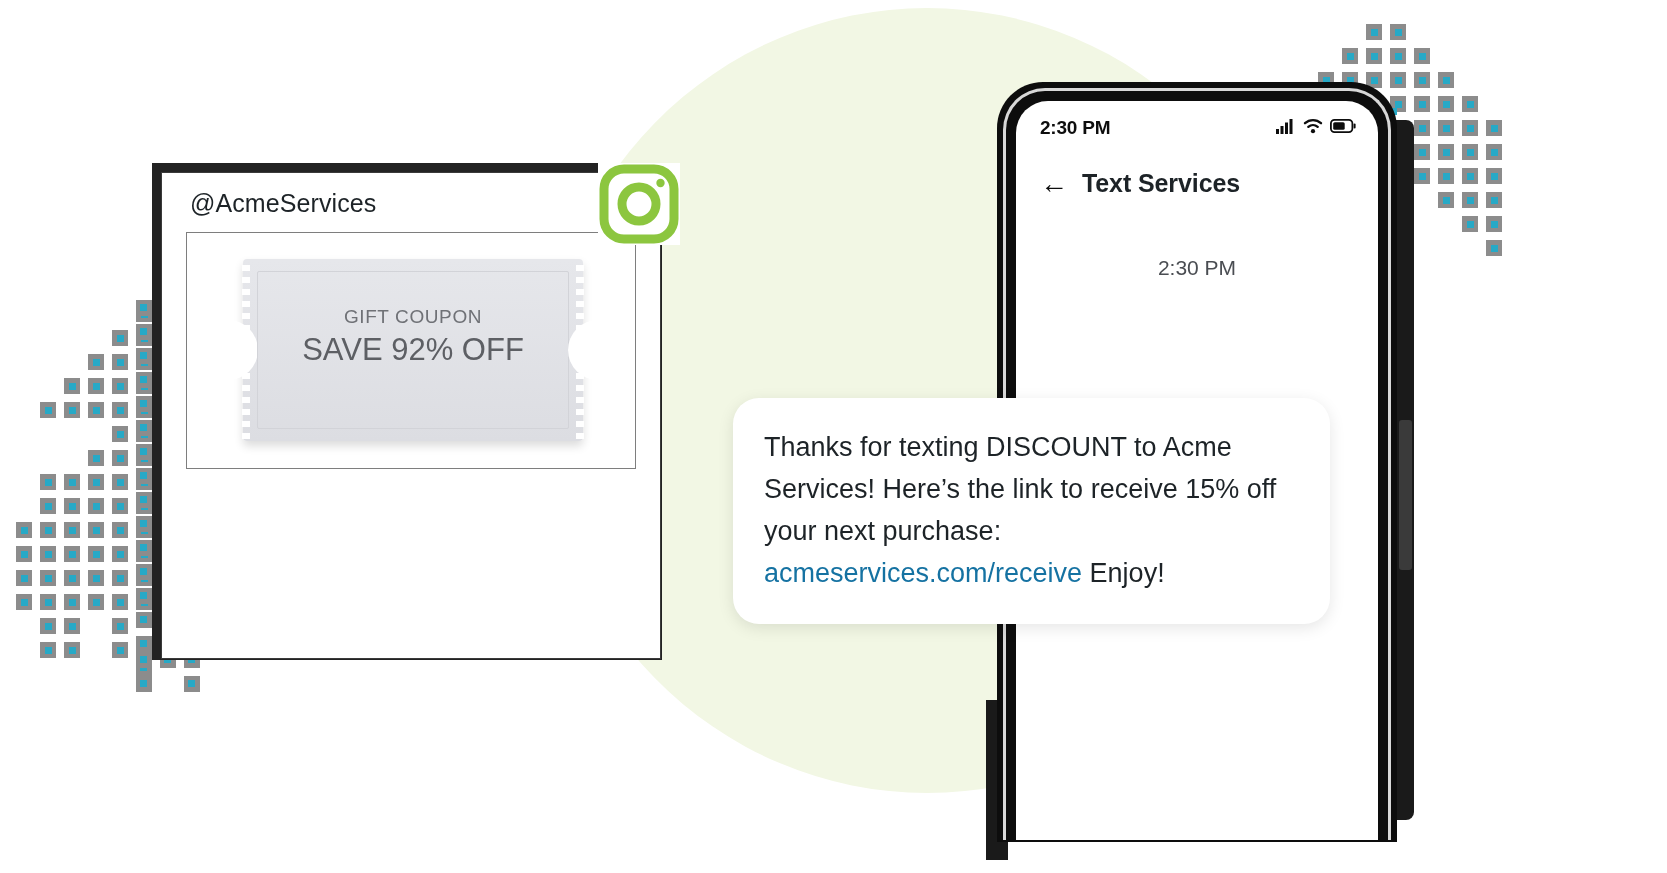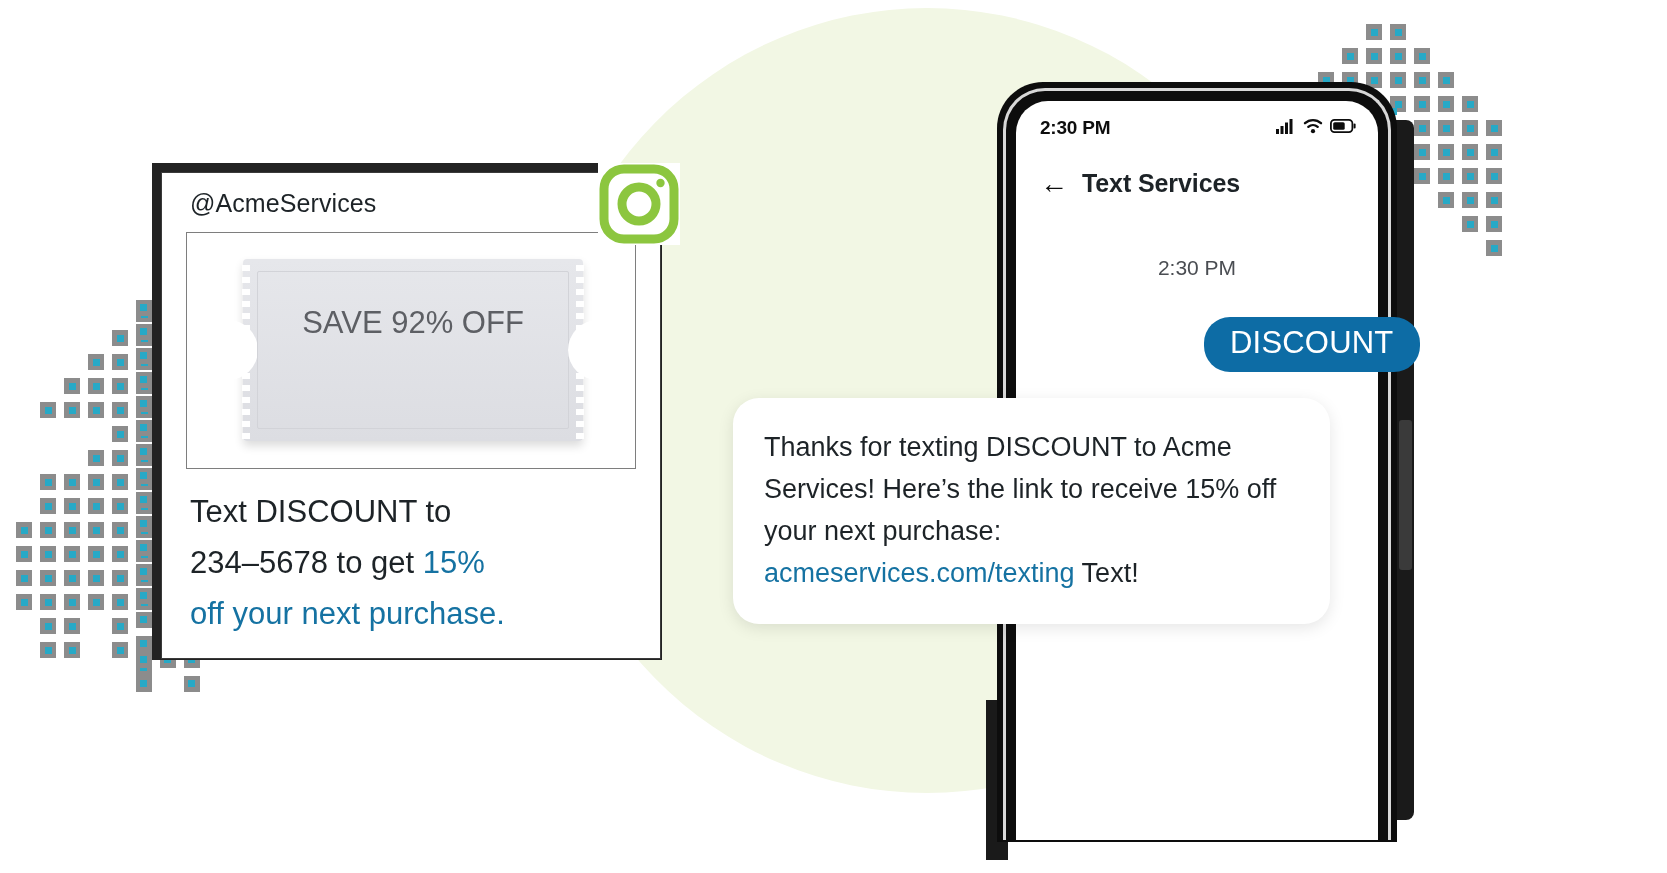--- a/index.html
+++ b/index.html
@@ -630,30 +630,26 @@
   <div class="ig-card">
 
     <div class="ig-handle">@AcmeServices</div>
 
     <div class="ig-imagebox">
       <div class="ticket">
         <div class="ticket-notch-l"></div>
         <div class="ticket-notch-r"></div>
         <div class="ticket-inner"></div>
         <div class="ticket-text">
+          <div class="coupon-kicker">GIFT COUPON</div>
           <div class="coupon-headline">SAVE 92% OFF</div>
         </div>
       </div>
     </div>
 
-    <div class="ig-caption">
-      <span>Text DISCOUNT to</span><br>
-      <span>234–5678 to get </span><span class="cap-blue">15%</span><br>
-      <span class="cap-blue">off your next purchase.</span>
-    </div>
   </div>
 
   <div class="ig-glyph">
     <svg width="82" height="82" viewBox="0 0 82 82">
       <rect x="6" y="6" width="70" height="70" rx="20" ry="20" fill="none" stroke="#8cc63f" stroke-width="9"></rect>
       <circle cx="41" cy="41" r="17" fill="none" stroke="#8cc63f" stroke-width="9"></circle>
       <circle cx="62.5" cy="20" r="4.2" fill="#8cc63f"></circle>
     </svg>
   </div>
 
@@ -694,24 +690,23 @@
     </div>
 
     <div class="msg-header">
       <span class="back-arrow">←</span>
       <span class="msg-title">Text Services</span>
     </div>
 
     <div class="chat-timestamp">2:30 PM</div>
   </div>
 
-  <div class="bubble-out">DISCOUNT</div>
 
   <div class="bubble-in">
-    <span>Thanks for texting DISCOUNT to Acme Services! Here’s the link to receive 15% off your next purchase: </span><span class="bubble-link">acmeservices.com/texting</span><span> Text!</span>
+    <span>Thanks for texting DISCOUNT to Acme Services! Here’s the link to receive 15% off your next purchase: </span><span class="bubble-link">acmeservices.com/receive</span><span> Enjoy!</span>
   </div>
 
 <div class="pixcluster" style="left: 1386px; top: 108px;">
       <div class="pixcell pixdot" style="width: 7px; height: 7px; left: 4px; top: 0px;"></div>
       <div class="pixcell pixdot" style="width: 7px; height: 7px; left: 4px; top: 24px;"></div>
       <div class="pixcell pixdot" style="width: 7px; height: 7px; left: 4px; top: 48px;"></div>
       <div class="pixcell pixdot" style="width: 7px; height: 7px; left: 4px; top: 72px;"></div>
       <div class="pixcell pixdot" style="width: 7px; height: 7px; left: 4px; top: 96px;"></div>
       <div class="pixcell pixdot" style="width: 7px; height: 7px; left: 4px; top: 120px;"></div>
       <div class="pixcell pixdot" style="width: 7px; height: 7px; left: 4px; top: 144px;"></div>

